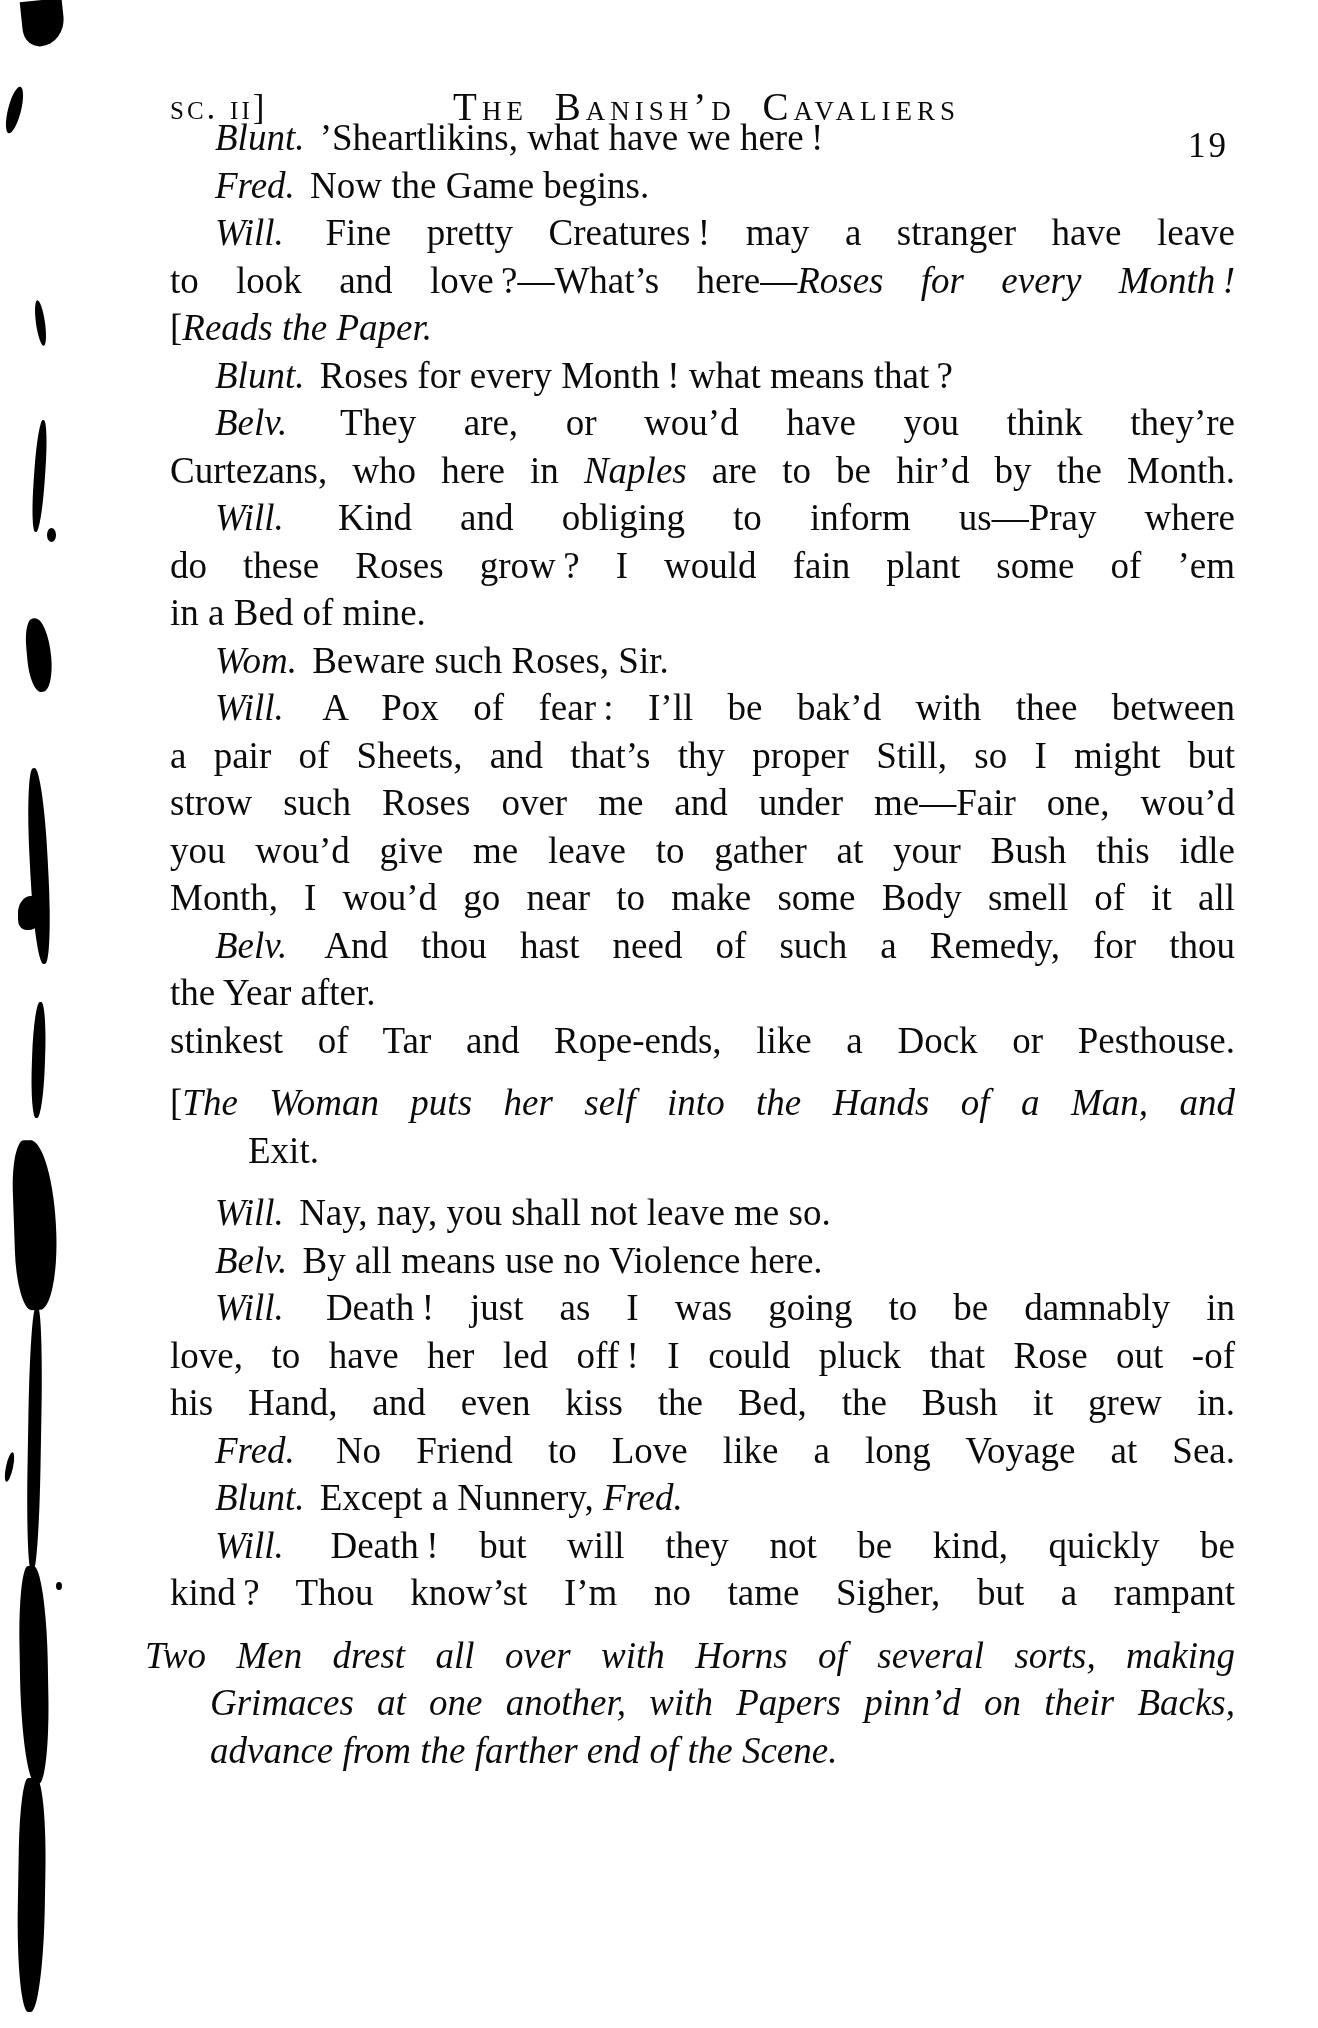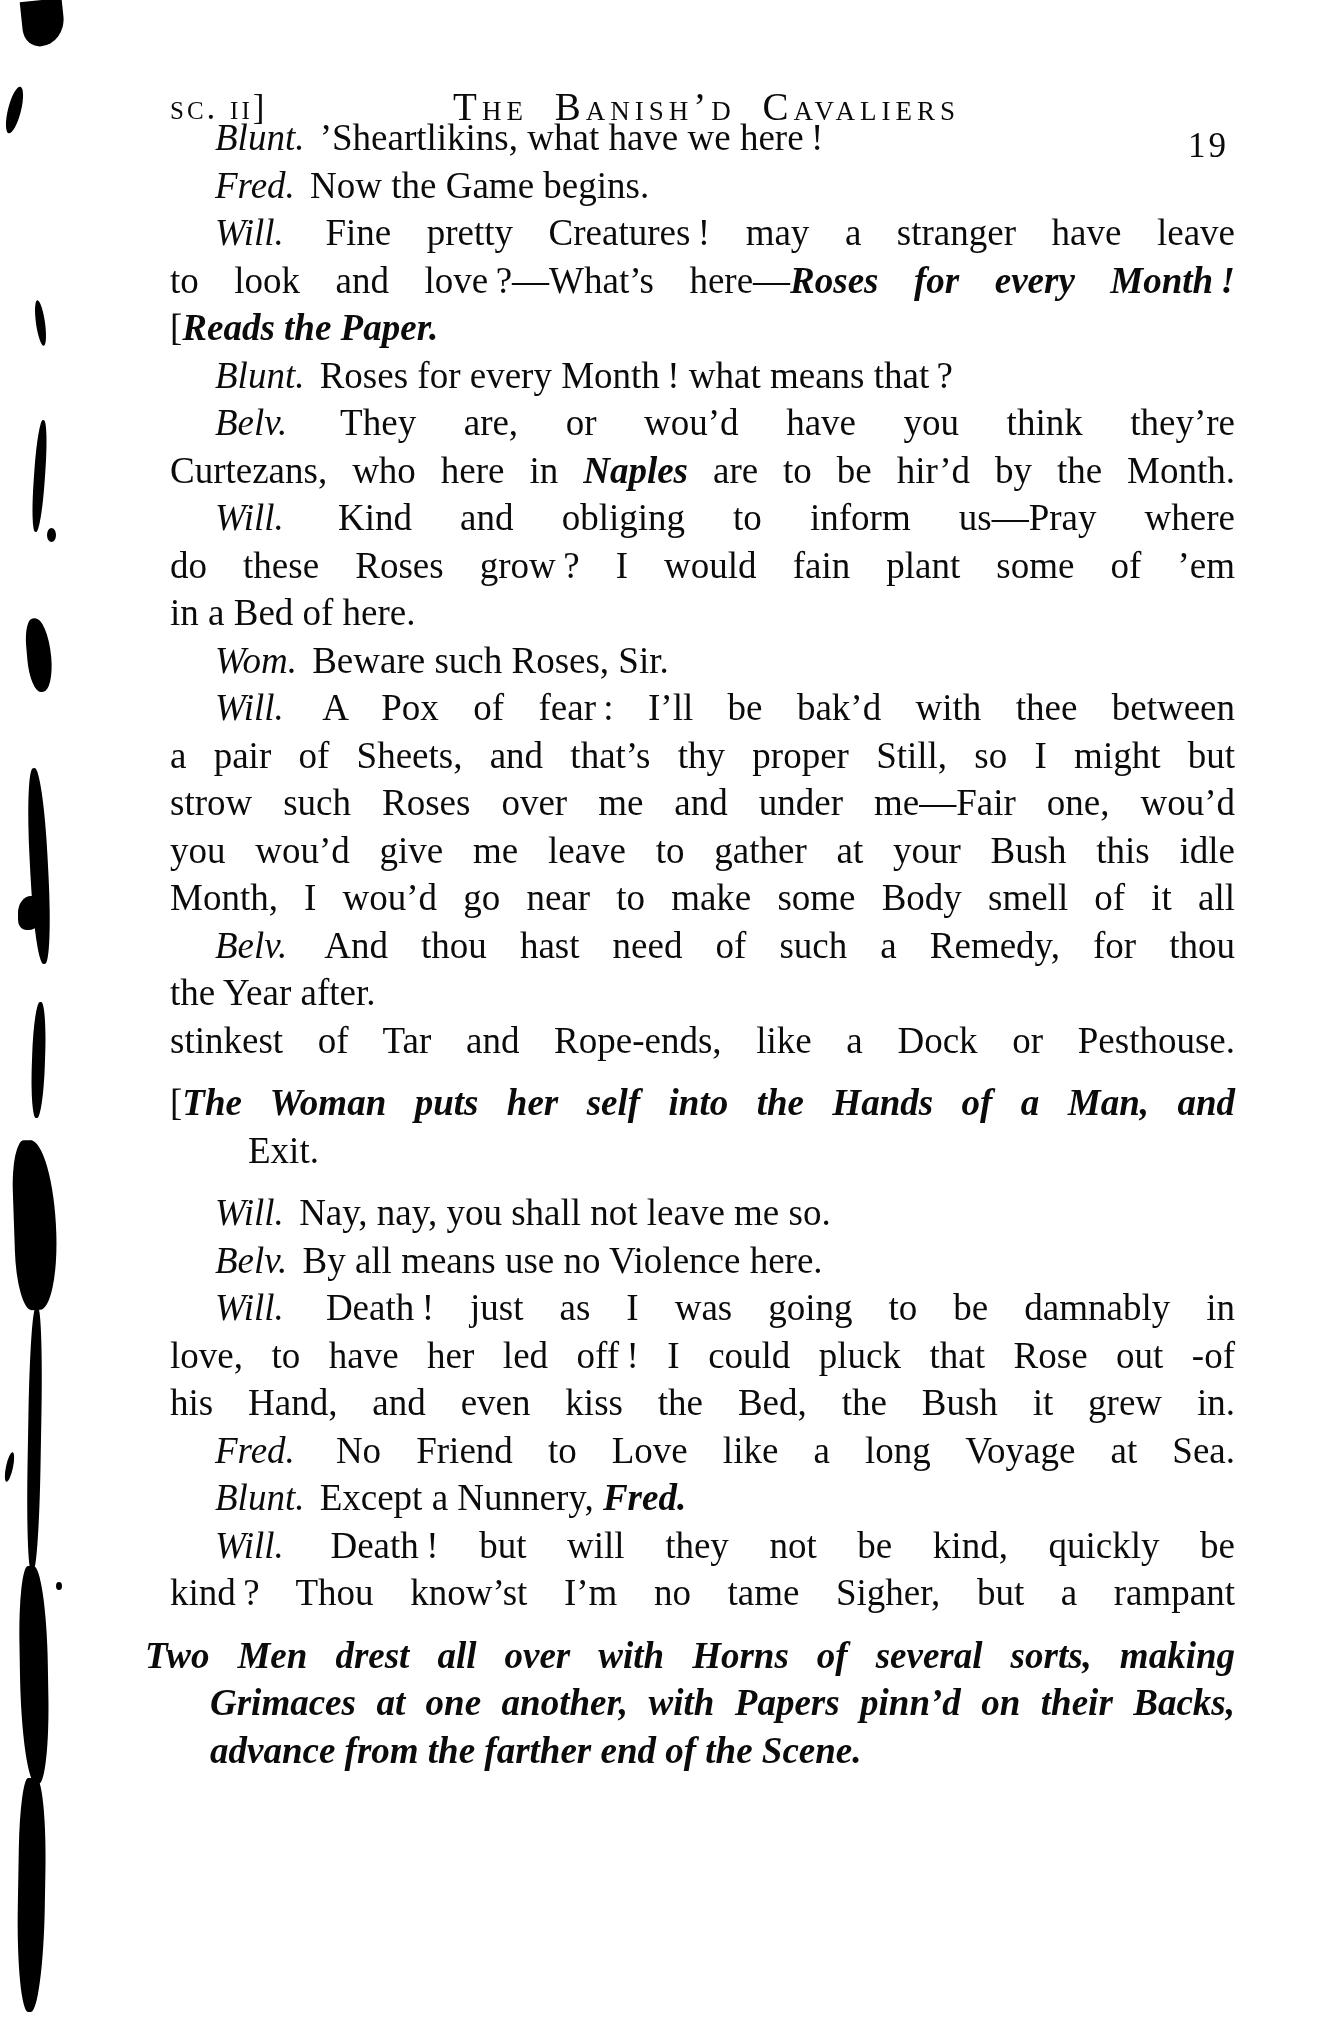--- a/index.html
+++ b/index.html
@@ -24,21 +24,21 @@
   .b15{left:6px;top:1452px;width:7px;height:30px;border-radius:50%;transform:rotate(12deg)}
   
   .header{position:absolute;left:170px;top:84px;width:1065px;height:50px;}
   .scene{position:absolute;left:0;top:4px;font-variant:small-caps;font-size:35px;letter-spacing:3px;}
   .title{position:absolute;left:8px;right:0;text-align:center;font-variant:small-caps;
          font-size:39px;letter-spacing:5px;word-spacing:12px;}
   .pageno{position:absolute;right:6px;top:4px;font-size:35px;letter-spacing:3px;margin-top:38px;}
   
   .text{position:absolute;left:170px;top:114px;width:1065px;font-size:37px;line-height:47.5px;}
   .line{min-height:47.5px;}
-  .it{font-style:italic;font-weight:bold;}
+  .it{font-style:italic;}
   .sp{font-style:italic;margin-right:6px;}
   .ind{text-indent:45px;}
   .exit{text-indent:78px;}
   .sdf{margin-left:-25px;}
   .sdc{text-indent:40px;}
   .j{text-align:justify;text-align-last:justify;}
   .r{text-align:left;}
   .gap{margin-top:15px;}
 </style>
 </head>
@@ -74,21 +74,21 @@
       <div class="line ind"><span class="sp">Blunt.</span><span class=""> ’Sheartlikins, what have we here !</span></div>
       <div class="line ind"><span class="sp">Fred.</span><span class=""> Now the Game begins.</span></div>
       <div class="line ind j"><span class="sp">Will.</span><span class=""> Fine pretty Creatures ! may a stranger have leave</span></div>
       <div class="line  j"><span class="">to look and love ?—What’s here—</span><span class="it">Roses for every Month !</span></div>
       <div class="line  r"><span class="">[</span><span class="it">Reads the Paper.</span></div>
       <div class="line ind"><span class="sp">Blunt.</span><span class=""> Roses for every Month ! what means that ?</span></div>
       <div class="line ind j"><span class="sp">Belv.</span><span class=""> They are, or wou’d have you think they’re</span></div>
       <div class="line  j"><span class="">Curtezans, who here in </span><span class="it">Naples</span><span class=""> are to be hir’d by the Month.</span></div>
       <div class="line ind j"><span class="sp">Will.</span><span class=""> Kind and obliging to inform us—Pray where</span></div>
       <div class="line  j"><span class="">do these Roses grow ? I would fain plant some of ’em</span></div>
-      <div class="line "><span class="">in a Bed of here.</span></div>
+      <div class="line "><span class="">in a Bed of mine.</span></div>
       <div class="line ind"><span class="sp">Wom.</span><span class=""> Beware such Roses, Sir.</span></div>
       <div class="line ind j"><span class="sp">Will.</span><span class=""> A Pox of fear : I’ll be bak’d with thee between</span></div>
       <div class="line  j"><span class="">a pair of Sheets, and that’s thy proper Still, so I might but</span></div>
       <div class="line  j"><span class="">strow such Roses over me and under me—Fair one, wou’d</span></div>
       <div class="line  j"><span class="">you wou’d give me leave to gather at your Bush this idle</span></div>
       <div class="line  j"><span class="">Month, I wou’d go near to make some Body smell of it all</span></div>
       <div class="line ind j"><span class="sp">Belv.</span><span class=""> And thou hast need of such a Remedy, for thou</span></div>
       <div class="line "><span class="">the Year after.</span></div>
       <div class="line  j"><span class="">stinkest of Tar and Rope-ends, like a Dock or Pesthouse.</span></div>
       <div class="line  j gap"><span class="">[</span><span class="it">The Woman puts her self into the Hands of a Man, and</span></div>

